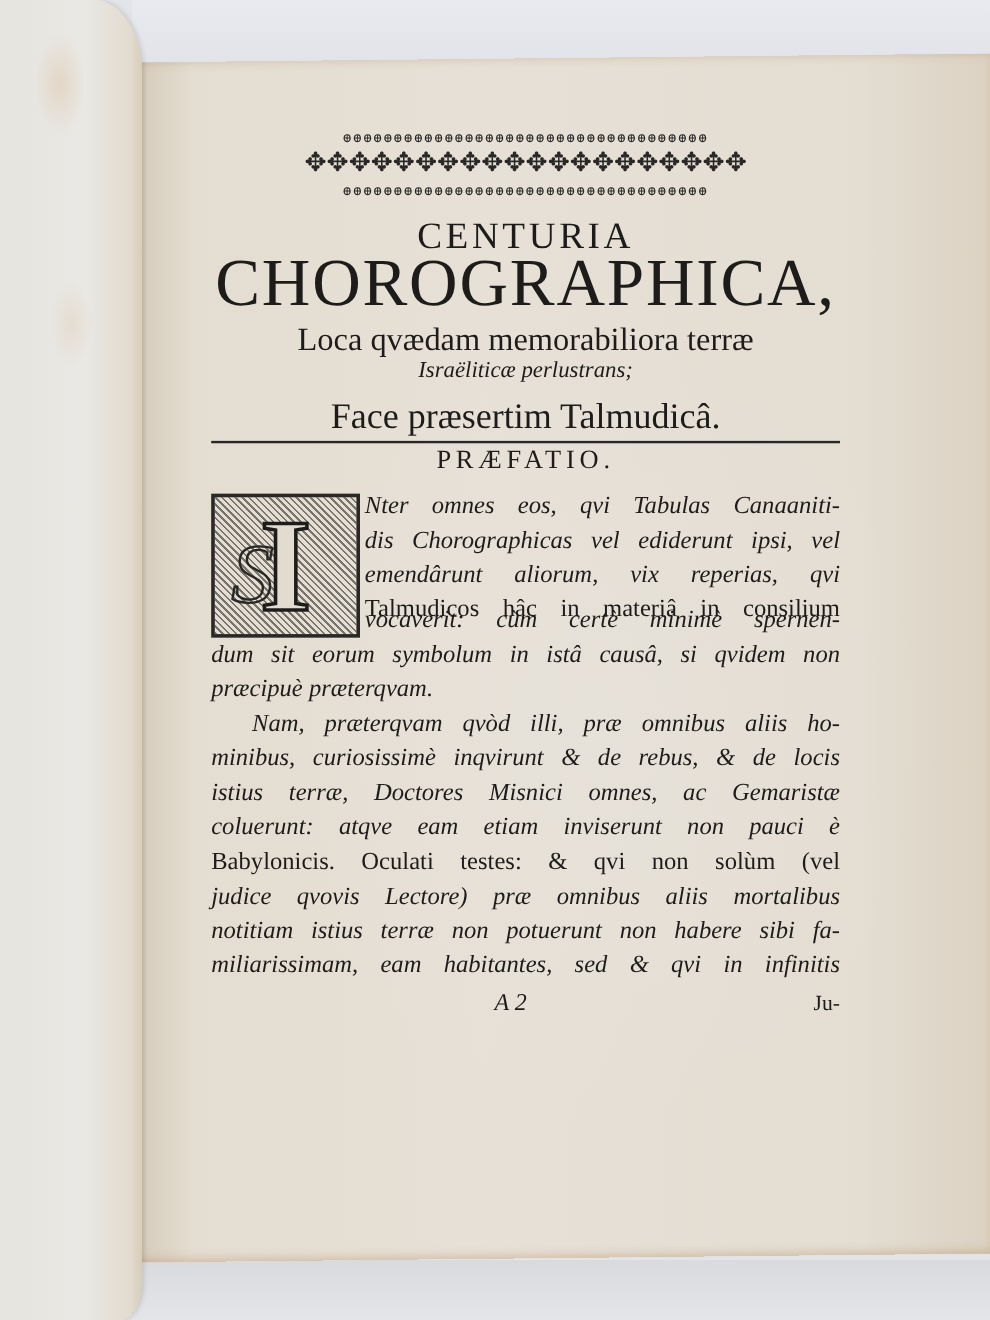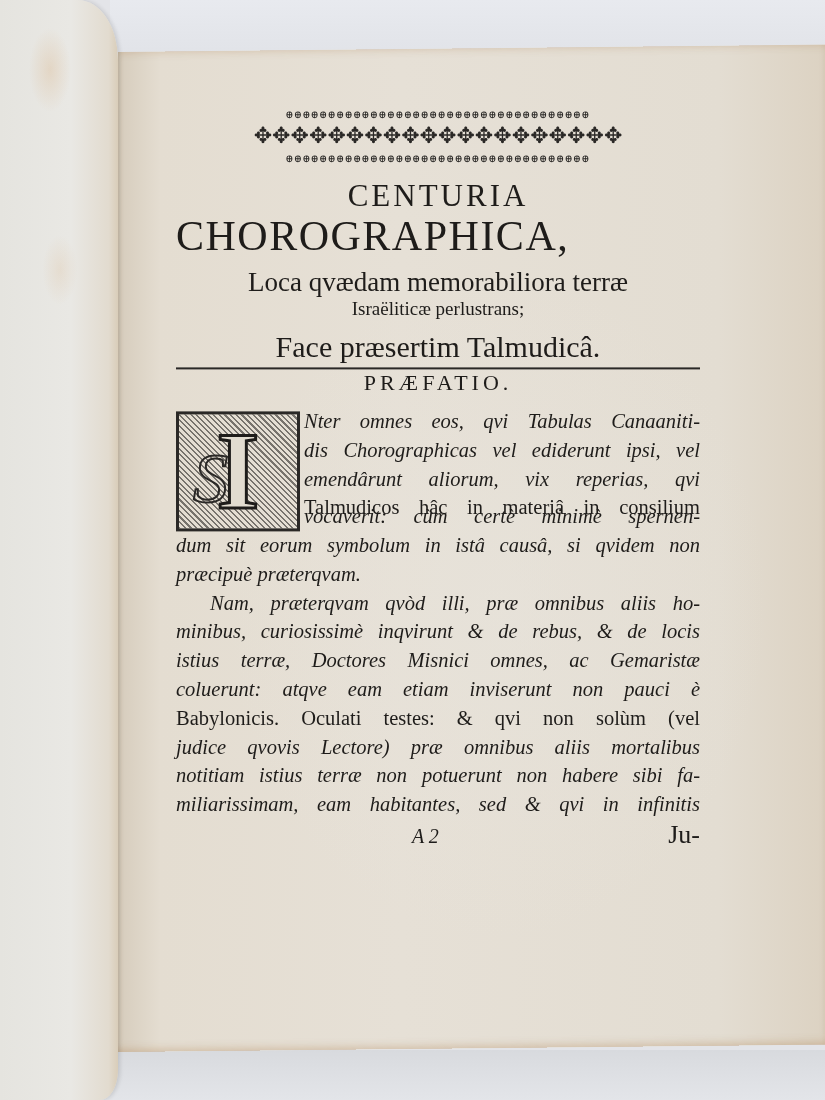--- a/index.html
+++ b/index.html
@@ -83,35 +83,37 @@
       letter-spacing: 0px;
     }
     .title-1 {
       text-align: center;
       font-size: 31px;
       letter-spacing: 3px;
       margin-top: 14px;
       line-height: 34px;
     }
     .title-2 {
-      font-size: 42px;
+      text-align: center;
+      font-size: 56px;
       letter-spacing: 1.5px;
       line-height: 46px;
       margin-top: 0px;
     }
     .subtitle-1 {
       text-align: center;
       font-size: 27px;
       line-height: 30px;
       margin-top: 8px;
     }
     .subtitle-2 {
       text-align: center;
       font-size: 19px;
       line-height: 24px;
+      font-style: italic;
     }
     .subtitle-3 {
       text-align: center;
       font-size: 30px;
       line-height: 36px;
       margin-top: 8px;
     }
     .rule {
       height: 2px;
       background: #2a2826;
@@ -179,21 +181,21 @@
       justify-content: space-between;
       align-items: baseline;
       font-size: 20px;
       margin-top: 2px;
     }
     .signature {
       margin-left: 236px;
       font-style: italic;
     }
     .catchword {
-      font-size: 26px;
+      font-size: 18px;
     }
   </style>
 </head>
 <body>
 
 <div class="backdrop-top"></div>
 <div class="backdrop-bottom"></div>
 <div class="left-page"></div>
 
 <div class="right-page">

